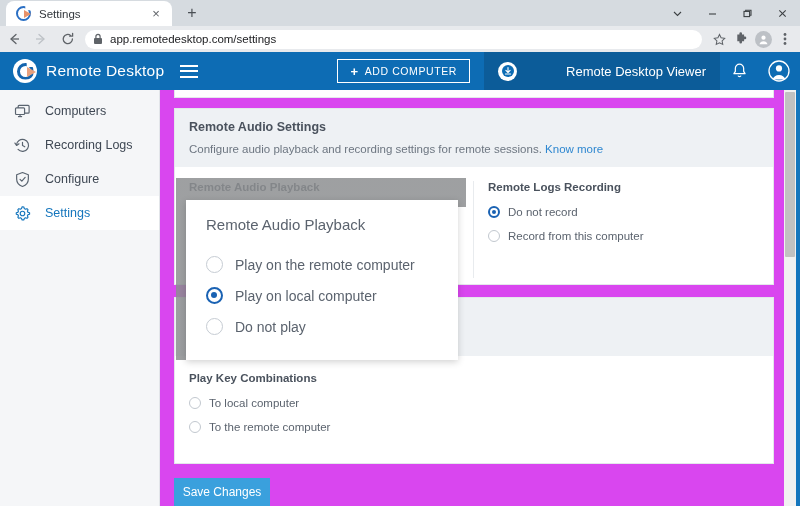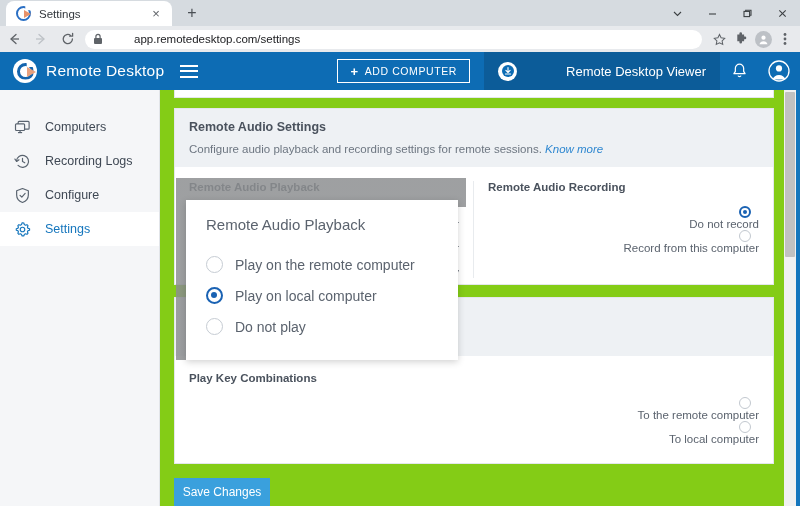--- a/index.html
+++ b/index.html
@@ -88,21 +88,21 @@
     display: flex; align-items: center; justify-content: center;
     color: #5f6368;
   }
   .navbtn.disabled { color: #bdc1c6; }
   .urlbar {
     flex: 1 1 auto; height: 19px; margin: 0 6px 0 4px;
     background: #ffffff; border-radius: 10px;
     display: flex; align-items: center; padding: 0 8px;
   }
   .lock { margin-right: 7px; display: flex; align-items: center; }
-  .urltext { font-size: 11.5px; color: #202124; white-space: nowrap; margin-left: 24px; }
+  .urltext { font-size: 11.5px; color: #202124; white-space: nowrap; }
   .omniicons { display: flex; align-items: center; padding-right: 4px; }
   .omniicon {
     width: 22px; height: 22px;
     display: flex; align-items: center; justify-content: center;
     color: #5f6368;
   }
   .avatar-omni {
     width: 17px; height: 17px; border-radius: 50%;
     background: #bdc1c6; display: flex;
     align-items: center; justify-content: center;
@@ -161,21 +161,21 @@
   .viewerlabel { font-size: 13px; color: #ffffff; margin-left: 40px; }
   .bell { width: 38px; display: flex; align-items: center; justify-content: center; }
   .useravatar { width: 42px; display: flex; align-items: center; justify-content: center; }
 
   
   .sidebar {
     position: absolute; left: 0; top: 90px;
     width: 160px; height: 416px;
     background: #f5f6f8;
     border-right: 1px solid #e2e5e9;
-    padding-top: 20px;
+    padding-top: 4px;
   }
   .navitem {
     height: 34px; display: flex; align-items: center;
     padding-left: 14px;
   }
   .navitem .nicon {
     width: 22px; flex: 0 0 22px; display: flex;
     align-items: center; justify-content: flex-start;
     color: #5a6470;
   }
@@ -183,50 +183,50 @@
     font-size: 12.5px; color: #3f4854; margin-left: 9px;
   }
   .navitem.active { background: #ffffff; }
   .navitem.active .nicon { color: #1576bd; }
   .navitem.active .nlabel { color: #1576bd; }
 
   
   .content {
     position: absolute; left: 160px; top: 90px;
     width: 628px; height: 416px;
-    background: #84cc16;
+    background: #d946ef;
     overflow: hidden;
   }
   .card {
     margin: 0 14px; background: #ffffff;
     border: 1px solid #e4e7eb;
   }
   .card-top-cut {
     margin: 0 14px; height: 8px;
     background: #ffffff; border: 1px solid #e4e7eb;
     border-top: none;
   }
   .sect-head {
     background: #eef1f4; padding: 11px 14px 12px;
   }
   .sect-title {
     font-size: 12.5px; font-weight: bold; color: #4a525d;
     margin-bottom: 9px;
   }
   .sect-desc { font-size: 11.5px; color: #6d7681; }
-  .sect-desc a { color: #2e87d0; text-decoration: none; font-style: italic; }
+  .sect-desc a { color: #2e87d0; text-decoration: none; }
   .twocol { display: flex; padding: 14px 0 6px; }
   .col { flex: 1 1 50%; padding: 0 14px; }
   .col.left { border-right: 1px solid #e8ebee; }
   .colhead {
     font-size: 11.5px; font-weight: bold; color: #4a525d;
     margin-bottom: 13px;
   }
   .radio-row {
-    display: flex; align-items: flex-end; height: 24px; flex-direction: column;
+    display: flex; align-items: flex-start; height: 24px;
   }
   .rb {
     width: 12px; height: 12px; border-radius: 50%;
     border: 1.4px solid #c2c8cf; background: #fff;
     flex: 0 0 12px; margin-right: 8px; position: relative;
   }
   .rb.on { border: 2px solid #1a62b3; }
   .rb.on::after {
     content: ""; position: absolute;
     left: 2px; top: 2px; width: 4px; height: 4px;
@@ -496,21 +496,21 @@
           <div class="radio-row">
             <span class="rb on"></span>
             <span class="rb-label">Play on local computer</span>
           </div>
           <div class="radio-row">
             <span class="rb"></span>
             <span class="rb-label">Do not play</span>
           </div>
         </div>
         <div class="col">
-          <div class="colhead">Remote Audio Recording</div>
+          <div class="colhead">Remote Logs Recording</div>
           <div class="radio-row">
             <span class="rb on"></span>
             <span class="rb-label">Do not record</span>
           </div>
           <div class="radio-row">
             <span class="rb"></span>
             <span class="rb-label">Record from this computer</span>
           </div>
         </div>
       </div>
@@ -524,25 +524,25 @@
         <div class="sect-title">&nbsp;</div>
         <div class="sect-desc">
           <span>sions.</span>
           <a href="#">Know more</a>
         </div>
       </div>
       <div class="sendkeys">
         <div class="colhead">Play Key Combinations</div>
         <div class="radio-row">
           <span class="rb"></span>
-          <span class="rb-label">To the remote computer</span>
+          <span class="rb-label">To local computer</span>
         </div>
         <div class="radio-row">
           <span class="rb"></span>
-          <span class="rb-label">To local computer</span>
+          <span class="rb-label">To the remote computer</span>
         </div>
       </div>
     </div>
 
     <button class="blue-btn">Save Changes</button>
   </div>
 
   <div class="scrollbar">
     <div class="scrollthumb"></div>
   </div>

